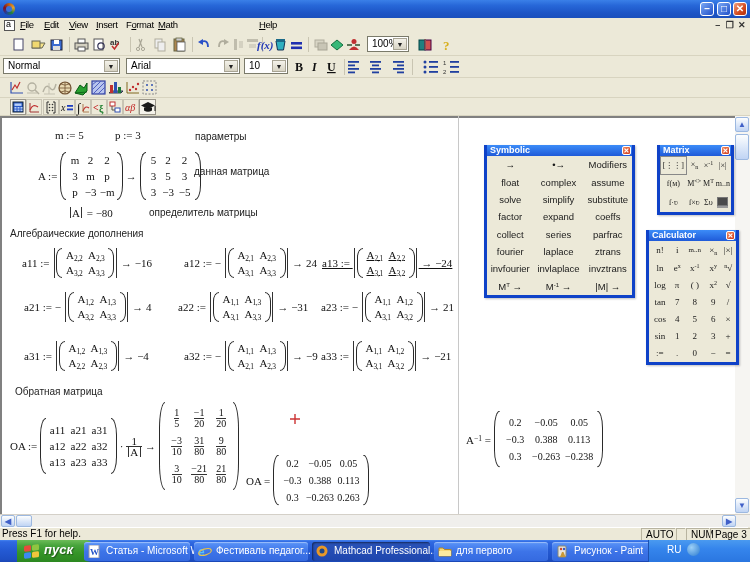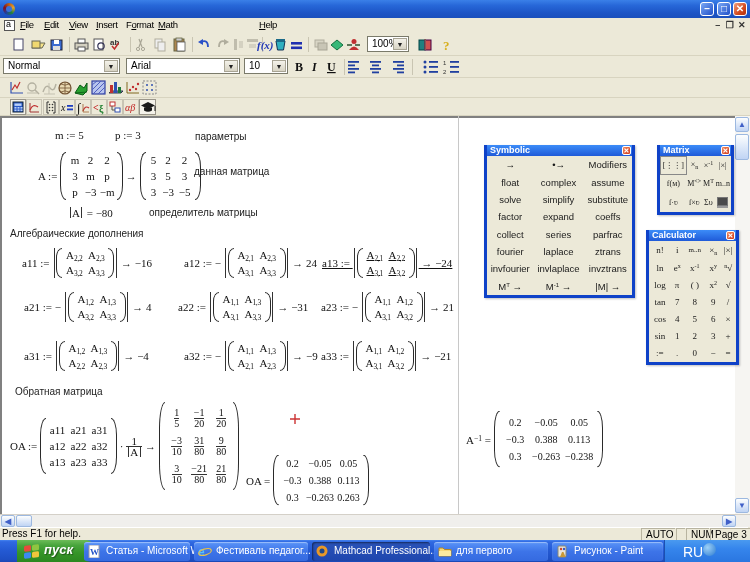--- a/index.html
+++ b/index.html
@@ -79,23 +79,23 @@
   background:linear-gradient(180deg,#4584f0 0%,#3069e2 8%,#245ad4 45%,#1e4fc4 88%,#1a47b4 100%); }
 #startbtn { position:absolute; left:0; top:0; width:78px; height:22px; border-radius:0 9px 9px 0;
   background:linear-gradient(180deg,#6cbc58 0%,#48a43c 25%,#359428 60%,#2c8820 100%);
   color:#fff; font-weight:bold; font-style:italic; font-size:13px;margin-left:17px; }
 #startbtn .stext { position:absolute; left:27px; top:2px; text-shadow:1px 1px 1px rgba(0,0,0,0.4); }
 .task { position:absolute; top:2px; height:19px; border-radius:3px; color:#fff; font-size:10px;
   background:linear-gradient(180deg,#5a94f8,#3d74e8 50%,#356ae0); box-shadow:inset 0 1px 1px rgba(255,255,255,0.4); }
 .task.active { background:linear-gradient(180deg,#2a53b8,#1e46ae); box-shadow:inset 1px 1px 2px rgba(0,0,0,0.5); }
 .task .ttl { position:absolute; left:22px; top:3px; white-space:nowrap; overflow:hidden; }
 .task .ticn { position:absolute; left:4px; top:3px; width:14px; height:13px; }
-#tray { position:absolute; right:0; top:0; width:86px; height:22px;
+#tray { position:absolute; right:0; top:0; width:102px; height:22px;
   background:linear-gradient(180deg,#4a9af0 0%,#3585ec 40%,#2a76e0 100%);
-  border-left:1px solid #1c50b0; color:#fff; font-size:14px; }
+  border-left:1px solid #1c50b0; color:#fff; font-size:10px; }
 </style></head>
 <body>
 <div id="screen">
 
   <div id="titlebar" class="abs">
     <div id="mclogo"></div>
     <div class="wbtn min" style="right:36px;">–</div>
     <div class="wbtn max" style="right:19px;">□</div>
     <div class="wbtn cls" style="right:3px;">✕</div>
   </div>

